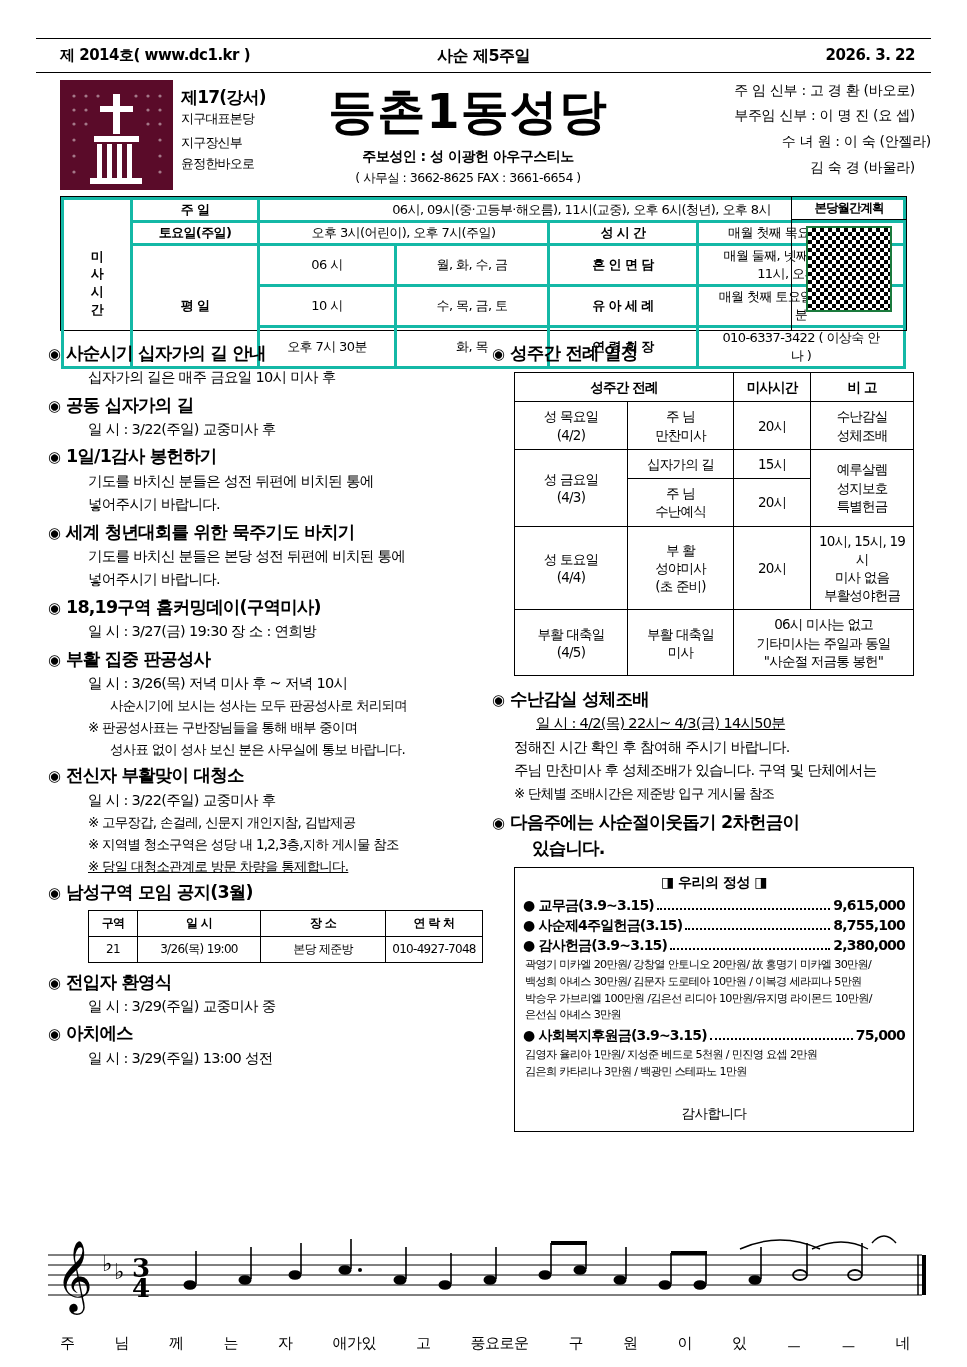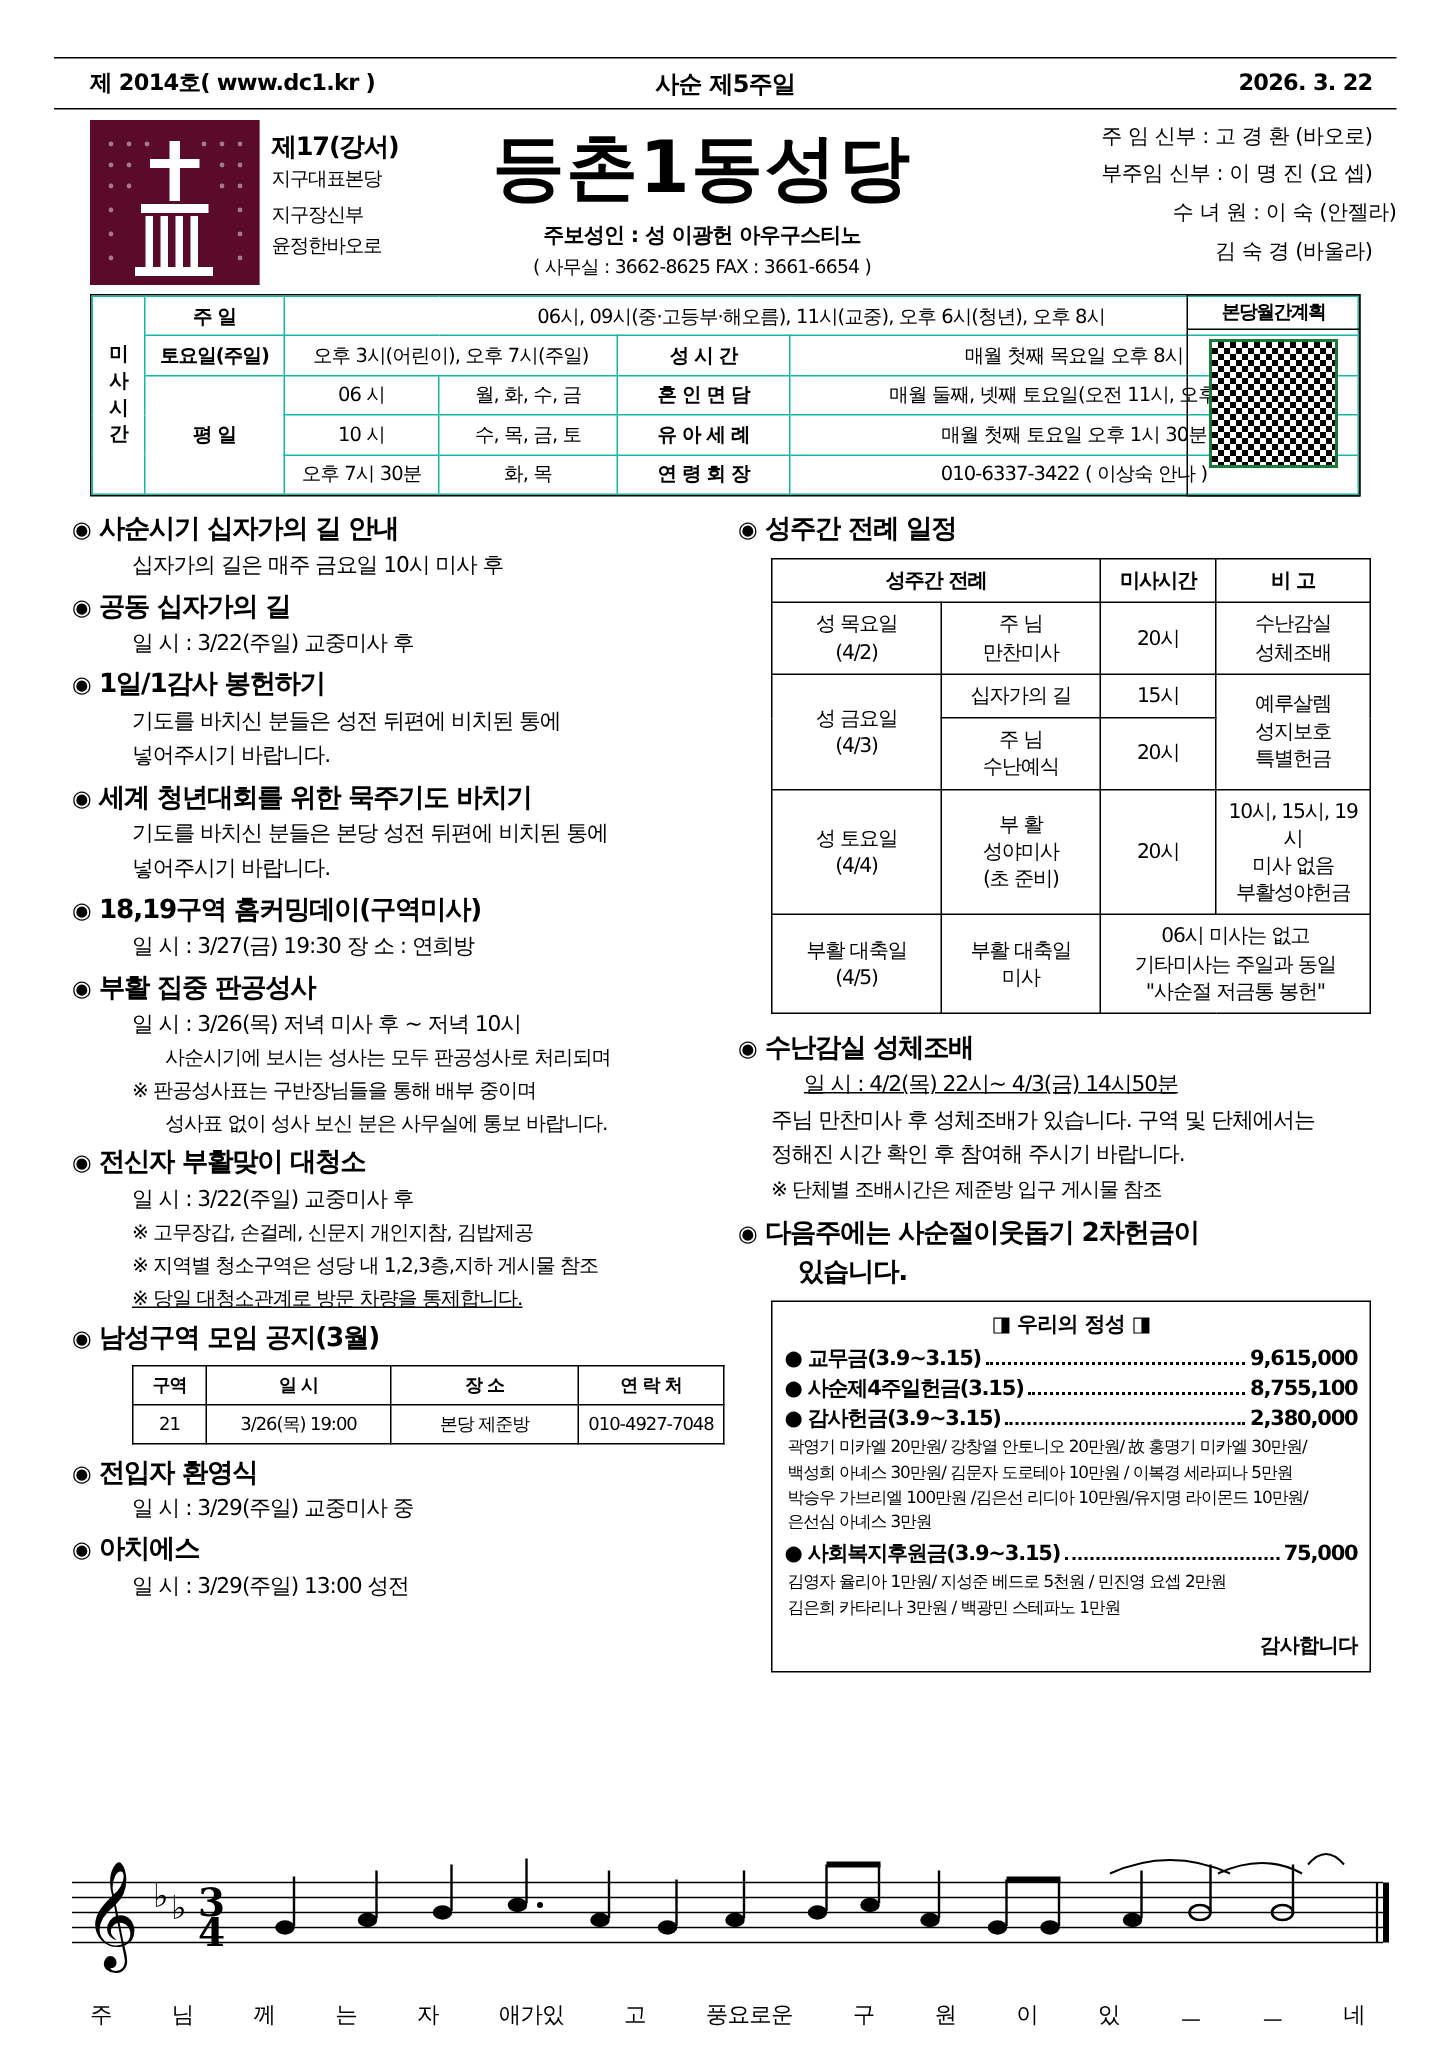--- a/index.html
+++ b/index.html
@@ -34,21 +34,21 @@
   .office{position:absolute;left:292px;top:170px;width:352px;text-align:center;font-size:12.5px;letter-spacing:-0.5px;}
 
   .pr1{position:absolute;right:52px;top:82px;font-size:14px;letter-spacing:-0.3px;}
   .pr2{position:absolute;right:52px;top:107px;font-size:14px;letter-spacing:-0.3px;}
   .pr3{position:absolute;right:36px;top:133px;font-size:14px;letter-spacing:-0.3px;}
   .pr4{position:absolute;right:52px;top:159px;font-size:14px;letter-spacing:-0.3px;}
 
   
   .masswrap{position:absolute;left:60px;top:196px;width:847px;height:135px;border:1.4px solid #000;box-sizing:border-box;}
   table.mass{border-collapse:collapse;width:100%;height:100%;font-size:13px;}
-  table.mass td{border:1px solid #14b8a6;text-align:center;letter-spacing:-0.6px;padding:1px 2px;}
+  table.mass td{border:3px solid #14b8a6;text-align:center;letter-spacing:-0.6px;padding:1px 18px;}
   .vlabel{width:30px;font-weight:bold;}
   .vlabel span{display:block;line-height:1.35;}
 
   .qrbox{position:absolute;right:60px;top:196px;width:116px;height:135px;border:1.4px solid #000;box-sizing:border-box;}
   .qrtitle{text-align:center;font-size:12.5px;font-weight:bold;border-bottom:1px solid #000;padding:3px 0 2px;letter-spacing:-1px;}
   .qrimg{width:86px;height:86px;margin:6px auto 0;border:2px solid #1a7a3c;box-sizing:border-box;background:
     repeating-conic-gradient(#000 0 25%, #fff 0 50%) 0 0/8px 8px;}
 
   
   .col-left{position:absolute;left:48px;top:340px;width:440px;}
@@ -68,21 +68,21 @@
   .holytbl th{font-weight:bold;font-size:13.5px;}
 
   
   .offbox{margin-left:22px;margin-top:6px;width:400px;border:1.4px solid #000;box-sizing:border-box;padding:6px 8px 8px;}
   .offtitle{text-align:center;font-size:14px;font-weight:bold;letter-spacing:-0.5px;margin-bottom:5px;}
   .offrow{display:flex;align-items:baseline;font-size:14px;font-weight:bold;letter-spacing:-0.8px;margin-top:2px;}
   .offrow .nm{white-space:nowrap;}
   .offrow .dots{flex:1;border-bottom:2px dotted #000;margin:0 3px 4px;}
   .offrow .amt{white-space:nowrap;}
   .offnames{font-size:11.2px;letter-spacing:-0.7px;line-height:1.5;margin:2px 0 3px 2px;}
-  .thanks{text-align:right;font-size:13.5px;font-weight:bold;margin-top:7px;letter-spacing:-0.5px;}
+  .thanks{text-align:center;font-size:13.5px;font-weight:normal;margin-top:24px;letter-spacing:-0.5px;}
 
   
   .mtbl{margin-left:40px;margin-top:4px;width:395px;border-collapse:collapse;font-size:12px;}
   .mtbl td,.mtbl th{border:1px solid #000;text-align:center;padding:4px 2px;letter-spacing:-0.7px;font-weight:normal;}
   .mtbl th{font-weight:bold;}
 
   
   .music{position:absolute;left:40px;bottom:22px;width:890px;height:120px;}
   .lyrics{position:absolute;left:40px;bottom:14px;width:890px;display:flex;justify-content:space-around;font-size:15px;letter-spacing:-0.5px;}
 </style>
@@ -362,22 +362,22 @@
 "사순절 저금통 봉헌"</td>
       </tr>
     </tbody>
       </table>
 
     <div class="h-item" style="margin-top:10px;">
         <span class="bullet">◉</span>
         <span>수난감실 성체조배</span>
       </div>
     <div class="sub u" style="margin-left:44px;">일 시 : 4/2(목) 22시~ 4/3(금) 14시50분</div>
+    <div class="sub" style="margin-left:22px;">정해진 시간 확인 후  참여해 주시기 바랍니다.</div>
     <div class="sub" style="margin-left:22px;">주님 만찬미사 후 성체조배가 있습니다. 구역 및 단체에서는</div>
-    <div class="sub" style="margin-left:22px;">정해진 시간 확인 후  참여해 주시기 바랍니다.</div>
     <div class="sub small" style="margin-left:22px;">※ 단체별 조배시간은 제준방 입구 게시물 참조</div>
 
     <div class="h-item" style="margin-top:4px;">
         <span class="bullet">◉</span>
         <span>다음주에는  사순절이웃돕기  2차헌금이</span>
       </div>
     <div class="h-item" style="margin-left:40px;">
         <span>있습니다.</span>
       </div>
 

